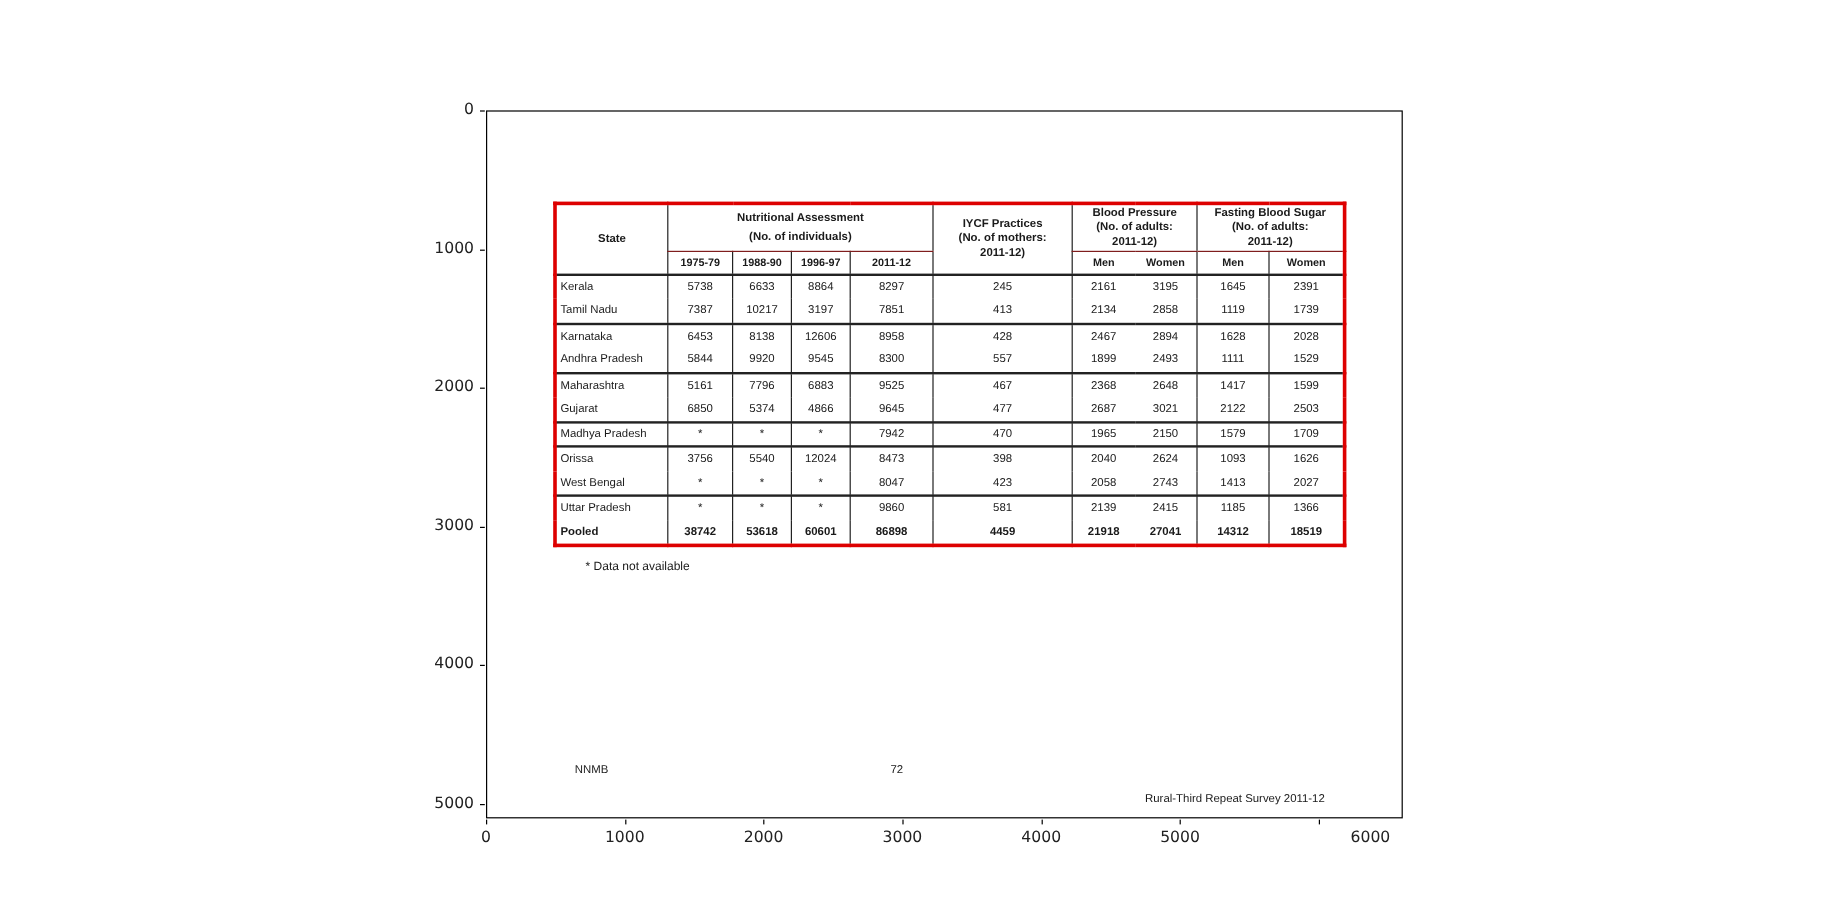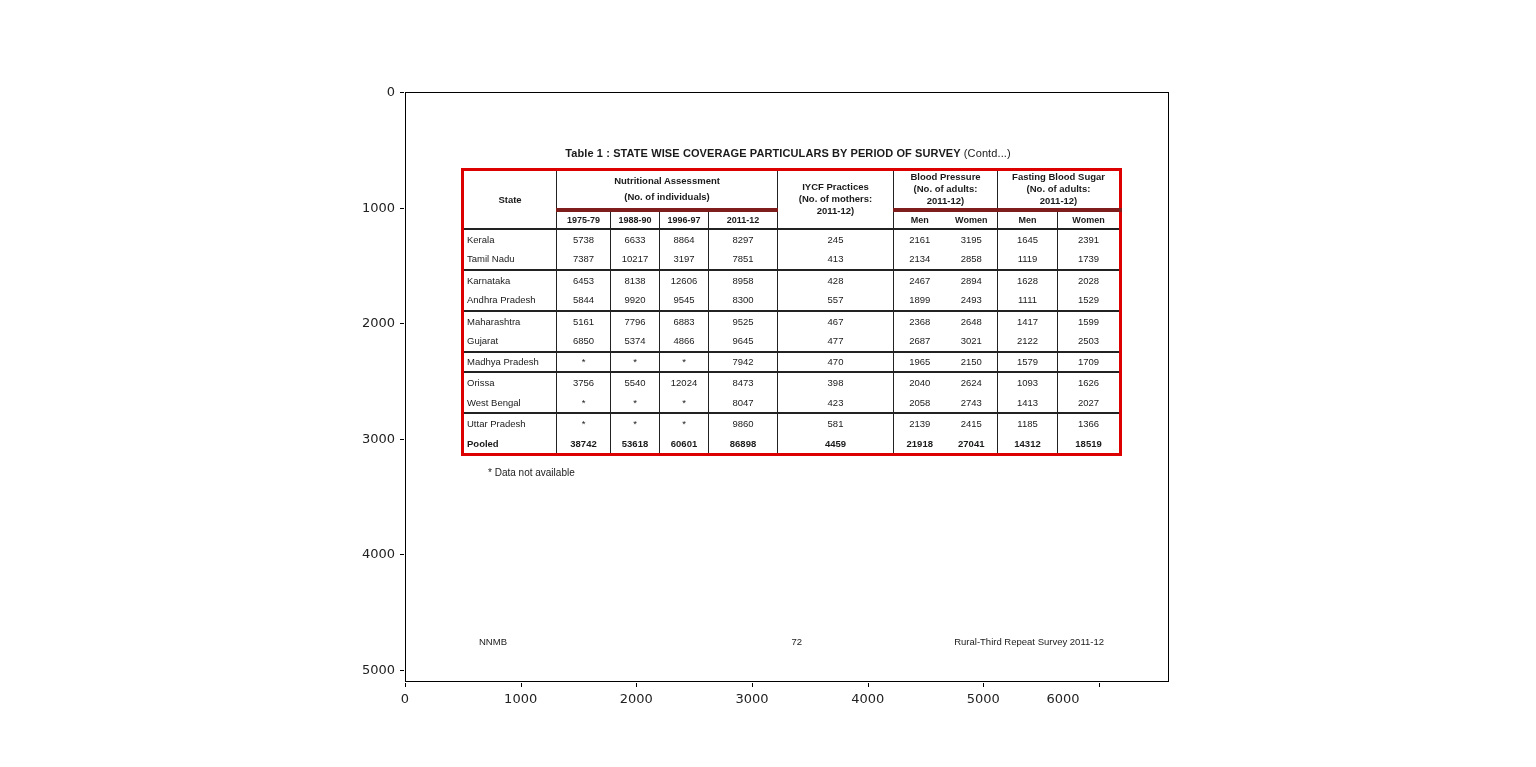--- a/index.html
+++ b/index.html
@@ -33,78 +33,75 @@
     border-collapse:collapse; table-layout:fixed;
     border:3px solid #dd0000;
     font-size:9.5px; color:#1a1a1a;
   }
   table.coverage td, table.coverage th {
     border-left:1px solid #222; padding:0 3px; overflow:hidden;
     font-weight:normal; vertical-align:middle;
   }
   table.coverage .no-left { border-left:none; }
   tr.hdr1 { height:40px; }
-  tr.hdr1 th { border-bottom:4px solid #7f1d1d; text-align:center; font-weight:bold; }
+  tr.hdr1 th { border-bottom:1px solid #7f1d1d; text-align:center; font-weight:bold; }
   tr.hdr1 th.spanned { border-bottom:none; }
   tr.hdr2 { height:19px; border-bottom:2px solid #222; }
   tr.hdr2 th { text-align:center; font-weight:bold; font-size:9px;margin-top:46px; }
   tr.datarow { height:20.5px; }
   tr.group-end { border-bottom:2px solid #222; }
   tr.bold-row td { font-weight:bold; }
   td.state-cell { text-align:left; padding-left:5px; }
   td.value-cell { text-align:center; }
   .hdr-line { line-height:12px; }
   .hdr-gap { height:4px; }
   .footnote { position:absolute; left:82px; top:374px; font-size:10px; color:#1a1a1a; }
   .page-footer { position:absolute; left:0; top:543px; width:764px; font-size:9.5px; color:#1a1a1a; }
   .page-footer .f-left { position:absolute; left:73px; }
-  .page-footer .f-center { position:absolute; left:336px; width:60px; text-align:right; }
-  .page-footer .f-right { position:absolute; right:66px; }
+  .page-footer .f-center { position:absolute; left:336px; width:60px; text-align:left; }
+  .page-footer .f-right { position:absolute; right:66px;margin-top:24px; }
 </style>
 </head>
 <body>
 
 <div class="figure">
 
   <div id="x-axis-layer">
       <div class="tick-mark x-tick-mark" style="left: 405px;"></div>
       <div class="tick-label x-tick-label" style="left: 370px;">0</div>
       <div class="tick-mark x-tick-mark" style="left: 520.67px;"></div>
       <div class="tick-label x-tick-label" style="left: 485.67px;">1000</div>
       <div class="tick-mark x-tick-mark" style="left: 636.34px;"></div>
       <div class="tick-label x-tick-label" style="left: 601.34px;">2000</div>
       <div class="tick-mark x-tick-mark" style="left: 752.01px;"></div>
       <div class="tick-label x-tick-label" style="left: 717.01px;">3000</div>
       <div class="tick-mark x-tick-mark" style="left: 867.68px;"></div>
       <div class="tick-label x-tick-label" style="left: 832.68px;">4000</div>
       <div class="tick-mark x-tick-mark" style="left: 983.35px;"></div>
       <div class="tick-label x-tick-label" style="left: 948.35px;">5000</div>
       <div class="tick-mark x-tick-mark" style="left: 1099.02px;"></div>
-      <div class="tick-label x-tick-label" style="left: 1028px;">6000</div>
+      <div class="tick-label x-tick-label" style="left: 1107px;">6000</div>
     </div>
   <div id="y-axis-layer">
       <div class="tick-mark y-tick-mark" style="top: 92px;"></div>
       <div class="tick-label y-tick-label" style="left: 325px; top: 84px;">0</div>
       <div class="tick-mark y-tick-mark" style="top: 207.5px;"></div>
       <div class="tick-label y-tick-label" style="left: 325px; top: 199.5px;">1000</div>
       <div class="tick-mark y-tick-mark" style="top: 323px;"></div>
       <div class="tick-label y-tick-label" style="left: 325px; top: 315px;">2000</div>
       <div class="tick-mark y-tick-mark" style="top: 438.5px;"></div>
       <div class="tick-label y-tick-label" style="left: 325px; top: 430.5px;">3000</div>
       <div class="tick-mark y-tick-mark" style="top: 554px;"></div>
       <div class="tick-label y-tick-label" style="left: 325px; top: 546px;">4000</div>
       <div class="tick-mark y-tick-mark" style="top: 669.5px;"></div>
       <div class="tick-label y-tick-label" style="left: 325px; top: 661.5px;">5000</div>
     </div>
 
   <div class="plot">
 
-    <div class="doc-title">
-      <span class="t-main">Table 1 : STATE WISE COVERAGE PARTICULARS BY PERIOD OF SURVEY</span><span class="t-suffix"> (Contd...)</span>
-    </div>
 
     <table class="coverage">
       <colgroup>
         <col style="width:94px">
           <col style="width:54px">
           <col style="width:49px">
         <col style="width:49px">
           <col style="width:69px">
           <col style="width:116px">
         <col style="width:52px">

